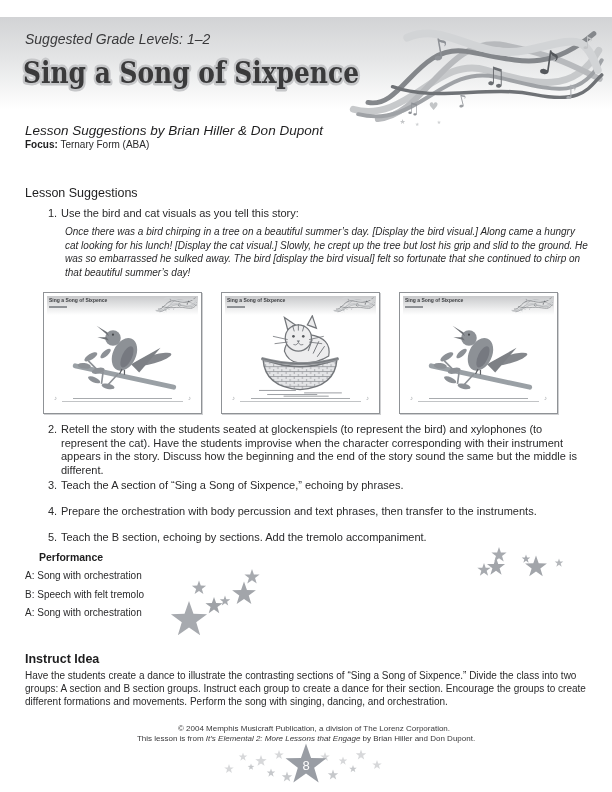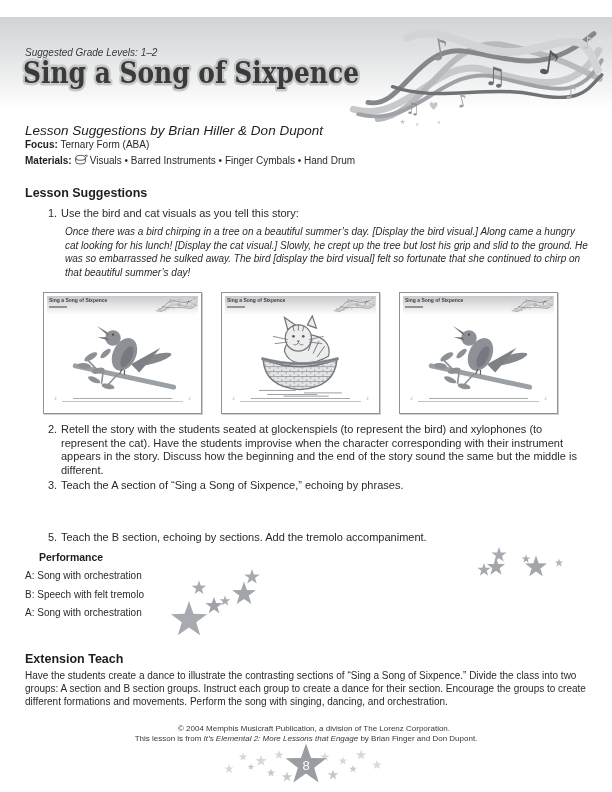--- a/index.html
+++ b/index.html
@@ -1,28 +1,28 @@
 <!DOCTYPE html>
 <html><head>
 <meta charset="utf-8">
 <style>
   html,body{margin:0;padding:0;background:#fff;}
   .page{position:relative;width:612px;height:792px;background:#fff;overflow:hidden;
         font-family:"Liberation Sans",sans-serif;color:#2a2a2b;}
   .band{position:absolute;left:0;top:17px;width:612px;height:92px;
         background:linear-gradient(#d2d3d5 0%,#e4e5e6 45%,#ffffff 100%);}
   .swirl{position:absolute;right:8px;top:16px;}
-  .grade{position:absolute;left:25px;top:31px;font-size:10px;font-style:italic;color:#39393b;margin-top:16px;}
+  .grade{position:absolute;left:25px;top:31px;font-size:14px;font-style:italic;color:#39393b;}
   .title-svg{position:absolute;left:20px;top:49px;}
   .byline{position:absolute;left:25px;top:111px;font-size:13.5px;font-style:italic;color:#1e1e1f;margin-top:12px;}
   .focus{position:absolute;left:25px;top:139px;font-size:10px;}
   .materials{position:absolute;left:25px;top:153px;font-size:10px;}
   .materials svg{vertical-align:-3px;margin:0 2px;}
   b.lbl{font-weight:bold;color:#1e1e1f;text-align:center;}
-  .h-lesson{position:absolute;left:25px;top:186px;font-size:12.5px;font-weight:bold;color:#1e1e1f;text-align:right;}
+  .h-lesson{position:absolute;left:25px;top:186px;font-size:12.5px;font-weight:normal;color:#1e1e1f;text-align:right;}
   .li{position:absolute;left:48px;font-size:11px;line-height:13.5px;color:#2a2a2b;}
   .li .num{display:inline-block;width:13px;}
   .li .txt{display:inline-block;vertical-align:top;width:528px;}
   .story{position:absolute;left:65px;top:225px;width:523px;font-size:10px;font-style:italic;
          line-height:13.5px;color:#2a2a2b;}
   .card{position:absolute;top:292px;width:157px;height:120px;background:#fff;
         border:1px solid #8f9296;box-shadow:1px 1px 0 #cfd0d2;}
   .card-head{position:absolute;left:3px;top:3px;right:3px;height:19px;
         background:linear-gradient(#c8c9cb,#ffffff);}
   .card-title{position:absolute;left:5px;top:4px;font-size:5px;font-weight:bold;color:#3f4144;white-space:nowrap;}
@@ -81,27 +81,20 @@
     <text x="3" y="34" textLength="336" lengthAdjust="spacingAndGlyphs" font-family="DejaVu Serif, serif" font-size="29" font-weight="bold" fill="#3a3a3b" stroke="#c6c7c9" stroke-width="5" paint-order="stroke" stroke-linejoin="round">Sing a Song of Sixpence</text>
   </svg>
 
   <div class="byline">Lesson Suggestions by Brian Hiller &amp; Don Dupont</div>
 
   <div class="focus">
     <b class="lbl">Focus:</b>
     <span>Ternary Form (ABA)</span>
   </div>
 
-  <div class="materials">
-    <b class="lbl">Materials:</b><svg width="14" height="14" viewBox="0 0 16 16">
-        <ellipse cx="7.5" cy="5.5" rx="5.5" ry="2.8" fill="none" stroke="#3a3a3c" stroke-width="1"></ellipse>
-        <path d="M2 5.5 v4.2 a5.5 2.8 0 0 0 11 0 V5.5" fill="none" stroke="#3a3a3c" stroke-width="1"></path>
-        <path d="M12.5 3.2 q3.2 -2.4 2.2 1.6" fill="none" stroke="#3a3a3c" stroke-width="1"></path>
-      </svg><span>Visuals • Barred Instruments • Finger Cymbals • Hand Drum</span>
-  </div>
 
   <div class="h-lesson">Lesson Suggestions</div>
 
   <div class="li" style="top:207px;">
     <span class="num">1.</span><span class="txt">Use the bird and cat visuals as you tell this story:</span>
   </div>
 
   <div class="story">Once there was a bird chirping in a tree on a beautiful summer’s day. [Display the bird visual.] Along came a hungry cat looking for his lunch! [Display the cat visual.] Slowly, he crept up the tree but lost his grip and slid to the ground. He was so embarrassed he sulked away. The bird [display the bird visual] felt so fortunate that she continued to chirp on that beautiful summer’s day!</div>
 
   <div class="card" style="left:43px;">
@@ -195,20 +188,23 @@
       <span class="n r">♪</span>
     </div>
   </div>
 
   <div class="li" style="top:423px;">
     <span class="num">2.</span><span class="txt">Retell the story with the students seated at glockenspiels (to represent the bird) and xylophones (to represent the cat). Have the students improvise when the character corresponding with their instrument appears in the story. Discuss how the beginning and the end of the story sound the same but the middle is different.</span>
   </div>
   <div class="li" style="top:479px;">
     <span class="num">3.</span><span class="txt">Teach the A section of “Sing a Song of Sixpence,” echoing by phrases.</span>
   </div>
+  <div class="li" style="top:505px;">
+    <span class="num">4.</span><span class="txt">Prepare the orchestration with body percussion and text phrases, then transfer to the instruments.</span>
+  </div>
   <div class="li" style="top:531px;">
     <span class="num">5.</span><span class="txt">Teach the B section, echoing by sections. Add the tremolo accompaniment.</span>
   </div>
 
   <div class="h-perf">Performance</div>
   <div class="perf-lines">
     <div>A: Song with orchestration</div>
     <div>B: Speech with felt tremolo</div>
     <div>A: Song with orchestration</div>
   </div>
@@ -227,26 +223,26 @@
 
   <svg class="stars-right" width="100" height="32" viewBox="0 0 100 32">
     <use href="#st" transform="translate(16,23) scale(0.7)" fill="#a7aaaf"></use>
     <use href="#st" transform="translate(28,20) scale(0.95)" fill="#a2a5aa"></use>
     <use href="#st" transform="translate(31,8) scale(0.8)" fill="#a7aaaf"></use>
     <use href="#st" transform="translate(58,12) scale(0.45)" fill="#a7aaaf"></use>
     <use href="#st" transform="translate(68,20) scale(1.15)" fill="#a2a5aa"></use>
     <use href="#st" transform="translate(91,16) scale(0.45)" fill="#b4b7bb"></use>
   </svg>
 
-  <div class="h-ext">Extension Teach</div>
+  <div class="h-ext">Instruct Idea</div>
   <div class="ext">Have the students create a dance to illustrate the contrasting sections of “Sing a Song of Sixpence.” Divide the class into two groups: A section and B section groups. Instruct each group to create a dance for their section. Encourage the groups to create different formations and movements. Perform the song with singing, dancing, and orchestration.</div>
 
   <div class="foot1">© 2004 Memphis Musicraft Publication, a division of The Lorenz Corporation.</div>
   <div class="foot2">
-    <span>This lesson is from </span><i>It’s Elemental 2: More Lessons that Engage</i><span> by Brian Finger and Don Dupont.</span>
+    <span>This lesson is from </span><i>It’s Elemental 2: More Lessons that Engage</i><span> by Brian Hiller and Don Dupont.</span>
   </div>
 
   <svg class="star-band" width="170" height="46" viewBox="0 0 170 46">
     <use href="#st" transform="translate(8,26) scale(0.5)" fill="#d7d8da"></use>
     <use href="#st" transform="translate(22,14) scale(0.45)" fill="#d7d8da"></use>
     <use href="#st" transform="translate(30,24) scale(0.35)" fill="#c6c8cb"></use>
     <use href="#st" transform="translate(40,18) scale(0.6)" fill="#d7d8da"></use>
     <use href="#st" transform="translate(50,30) scale(0.45)" fill="#c6c8cb"></use>
     <use href="#st" transform="translate(58,12) scale(0.5)" fill="#d7d8da"></use>
     <use href="#st" transform="translate(66,34) scale(0.55)" fill="#c6c8cb"></use>

